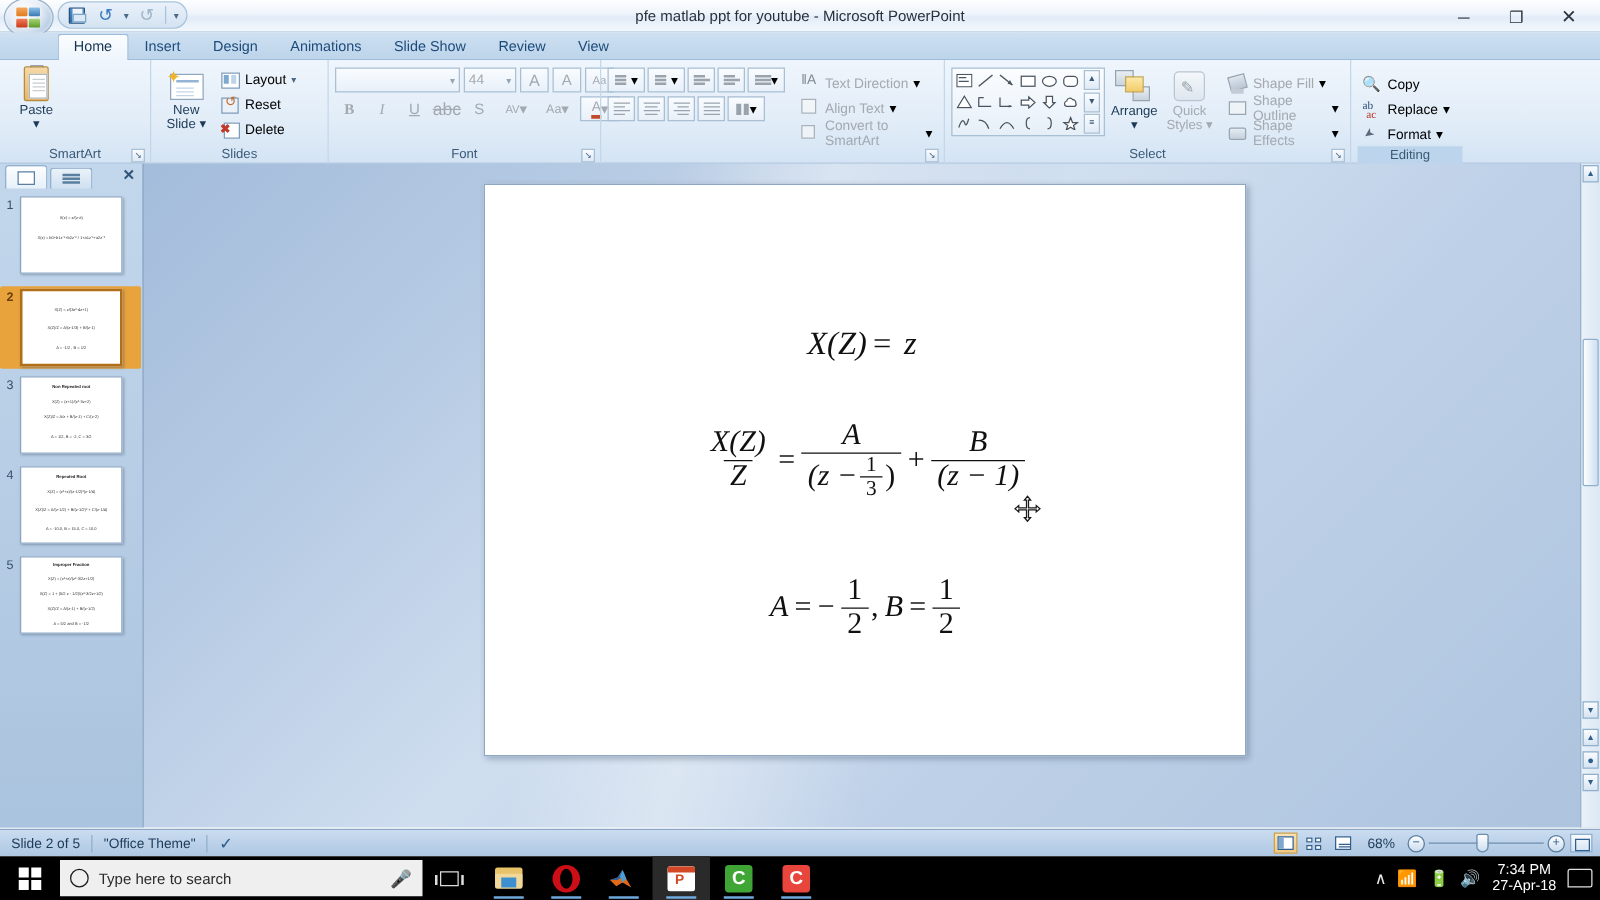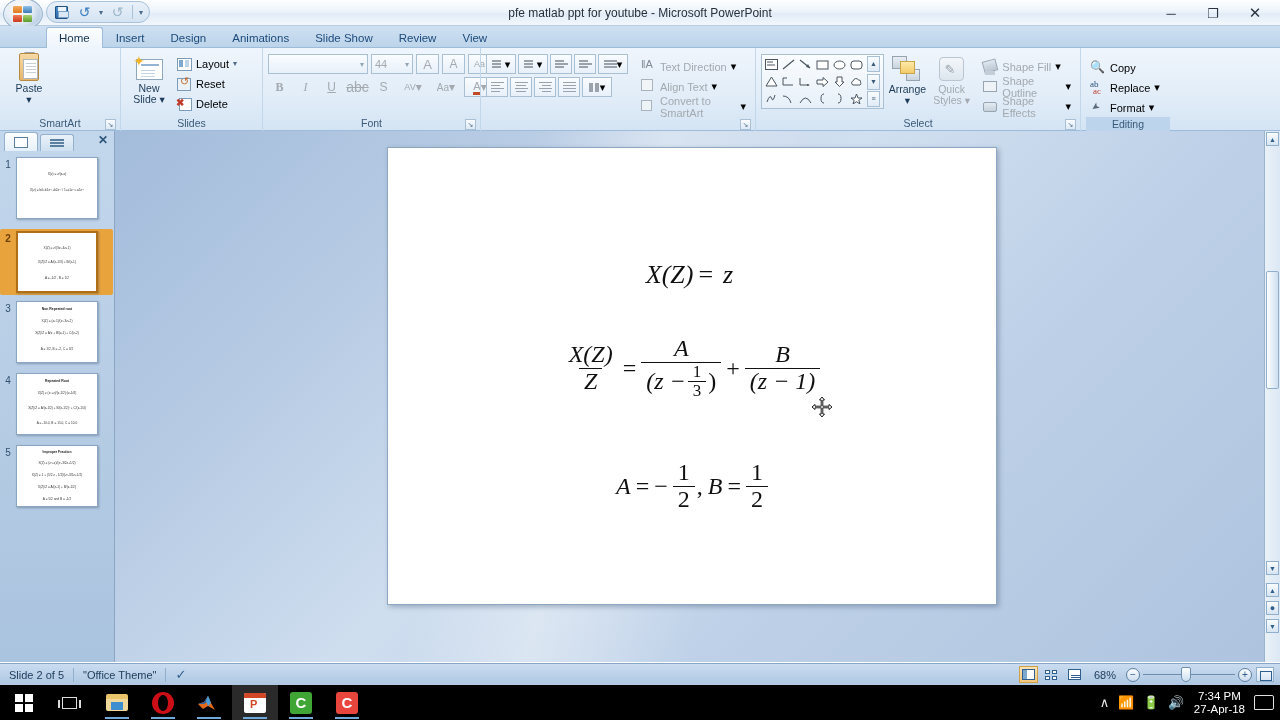--- a/index.html
+++ b/index.html
@@ -925,20 +925,25 @@
   <div class="taskbar">
     <div class="startbtn">
       <div class="winlogo">
           <span></span>
           <span></span>
           <span></span>
           <span></span>
         </div>
     </div>
 
+    <div class="searchbox">
+      <div class="search-circle"></div>
+      <span>Type here to search</span>
+      <span class="mic">🎤</span>
+    </div>
 
     <div class="taskview">
         <div class="tv-box"></div>
       </div>
 
     <div class="tb-icons">
       <div class="tb-ico">
         <div class="exp">
             <div class="back"></div>
             <div class="front"></div>

